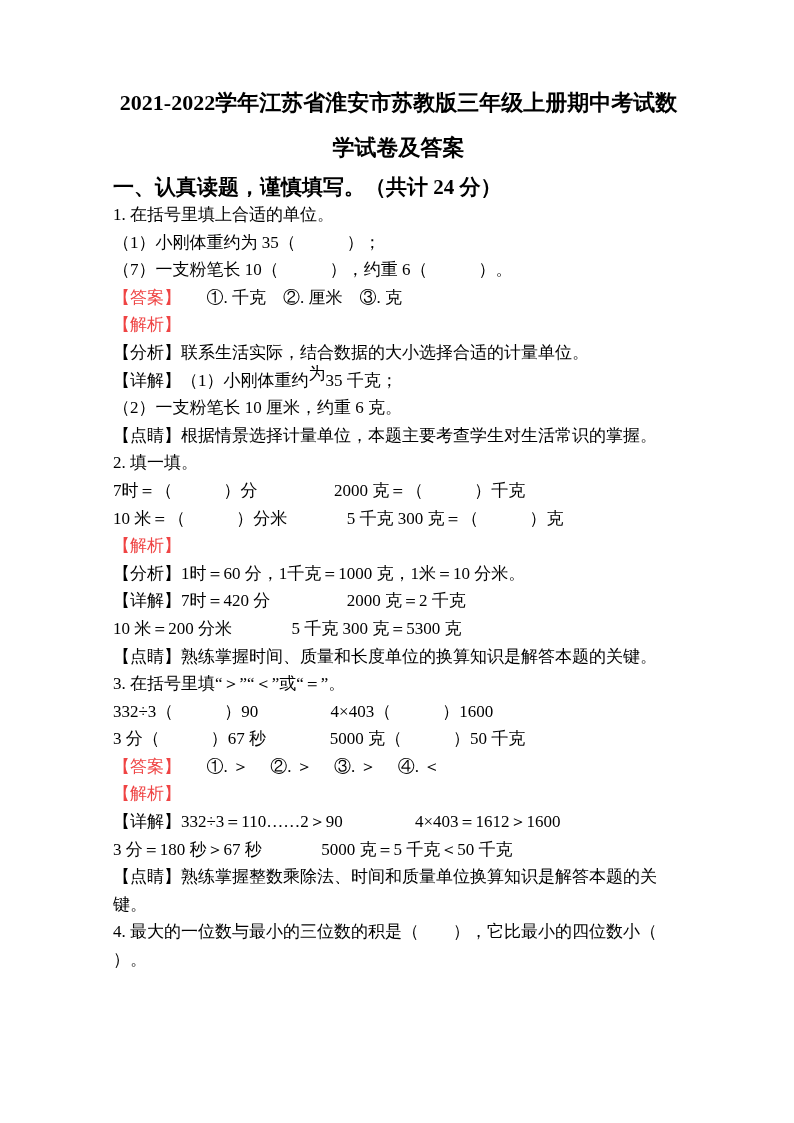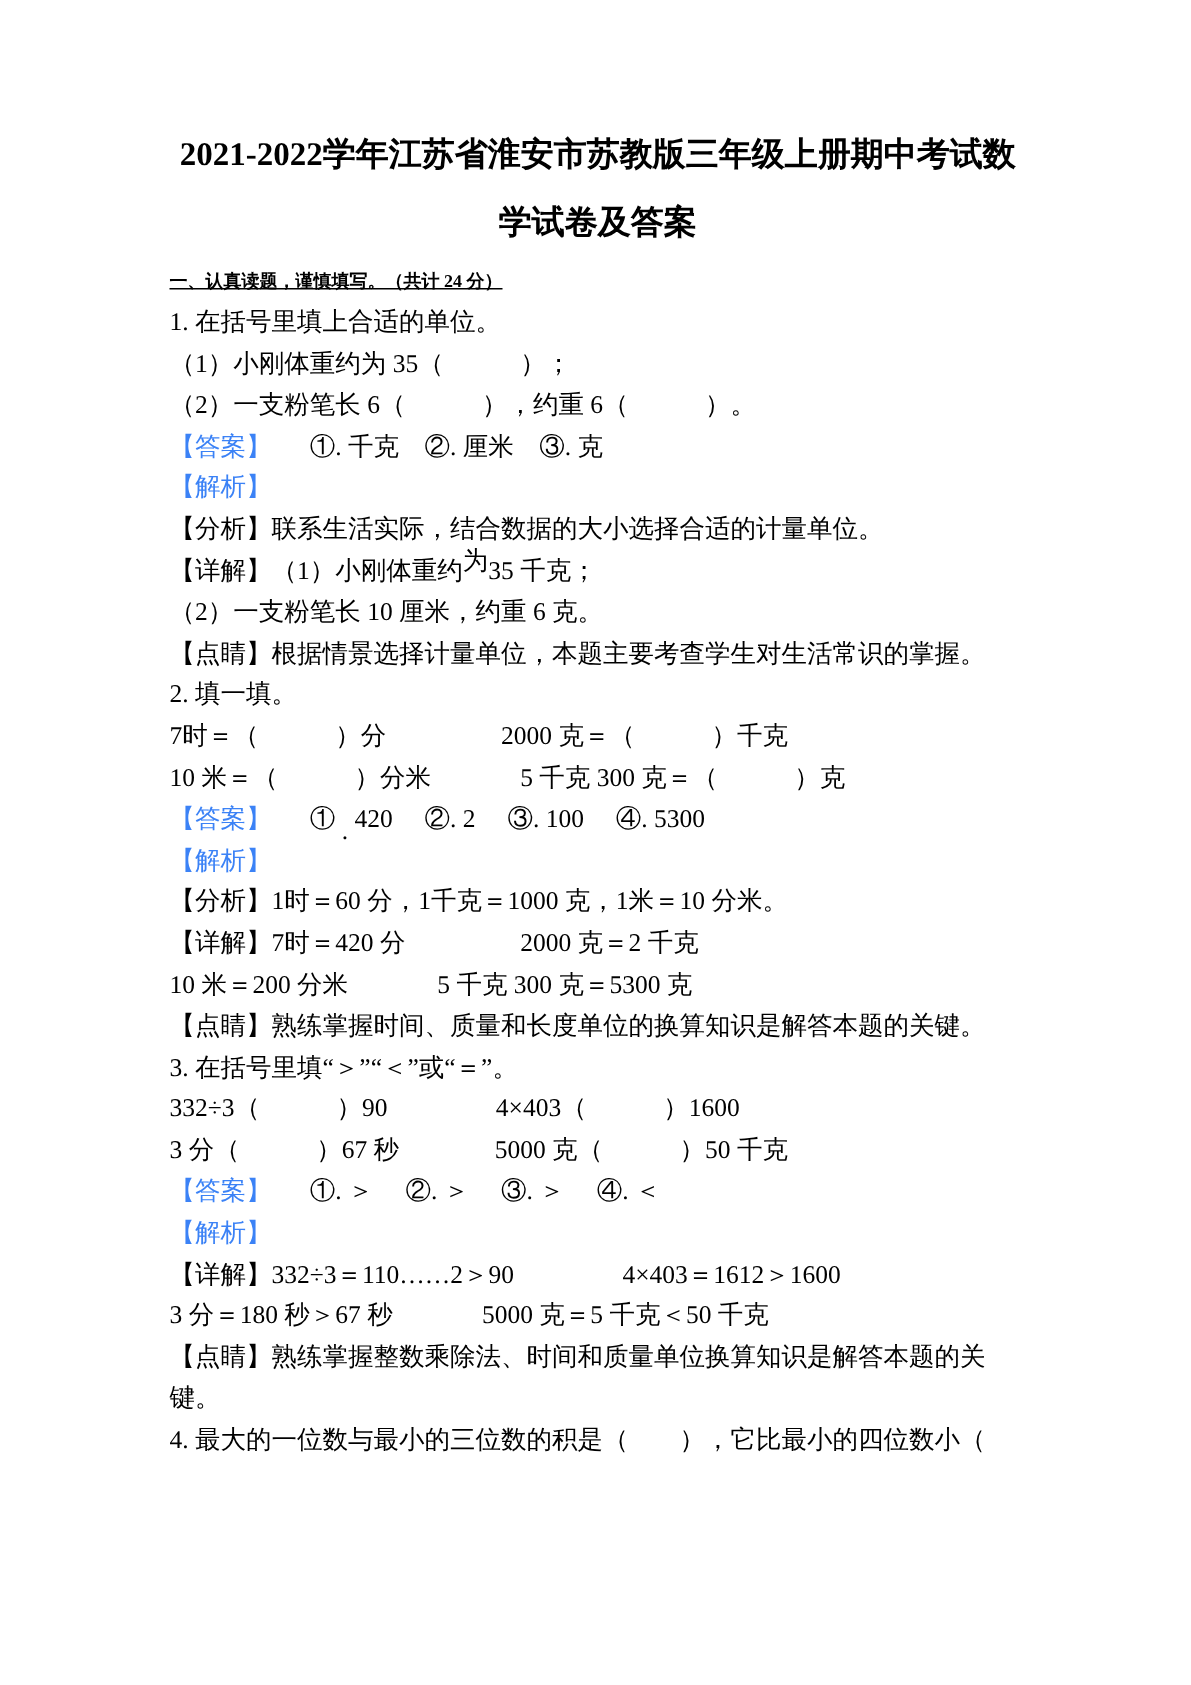--- a/index.html
+++ b/index.html
@@ -23,35 +23,34 @@
     font-size: 22px;
     font-weight: bold;
     text-align: center;
     line-height: 45px;
   }
   .title .tline {
     display: block;
     white-space: pre-wrap;
   }
   .heading {
-    font-size: 12px;
+    font-size: 21px;
     font-weight: bold;
     line-height: 27px;
     margin: 0;
     white-space: pre-wrap;
-    text-decoration: underline;
   }
   .line {
     font-size: 17px;
     line-height: 27.6px;
     min-height: 27.6px;
     white-space: pre-wrap;
   }
   .tag {
-    color: #3b82f6;
+    color: #ef4444;
   }
   .sup {
     position: relative;
     top: -7px;
   }
   .sub {
     position: relative;
     top: 8px;
   }
 </style>
@@ -60,31 +59,30 @@
 
 <div class="page">
   <h1 class="title">
     <span class="tline">2021-2022学年江苏省淮安市苏教版三年级上册期中考试数</span>
     <span class="tline">学试卷及答案</span>
   </h1>
   <div class="heading">一、认真读题，谨慎填写。（共计 24 分）</div>
   <div id="body-lines">
       <div class="line"><span>1. 在括号里填上合适的单位。</span></div>
       <div class="line"><span>（1）小刚体重约为 35（            ）；</span></div>
-      <div class="line"><span>（2）一支粉笔长 6（            ），约重 6（            ）。</span></div>
+      <div class="line"><span>（7）一支粉笔长 10（            ），约重 6（            ）。</span></div>
       <div class="line"><span class="tag">【答案】</span><span>      ①. 千克    ②. 厘米    ③. 克</span></div>
       <div class="line"><span class="tag">【解析】</span></div>
       <div class="line"><span>【分析】联系生活实际，结合数据的大小选择合适的计量单位。</span></div>
       <div class="line"><span>【详解】（1）小刚体重约</span><span class="sup">为</span><span>35 千克；</span></div>
       <div class="line"><span>（2）一支粉笔长 10 厘米，约重 6 克。</span></div>
       <div class="line"><span>【点睛】根据情景选择计量单位，本题主要考查学生对生活常识的掌握。</span></div>
       <div class="line"><span>2. 填一填。</span></div>
       <div class="line"><span>7时＝（            ）分                  2000 克＝（            ）千克</span></div>
       <div class="line"><span>10 米＝（            ）分米              5 千克 300 克＝（            ）克</span></div>
-      <div class="line"><span class="tag">【答案】</span><span>      ① </span><span class="sub">.</span><span> 420     ②. 2     ③. 100     ④. 5300</span></div>
       <div class="line"><span class="tag">【解析】</span></div>
       <div class="line"><span>【分析】1时＝60 分，1千克＝1000 克，1米＝10 分米。</span></div>
       <div class="line"><span>【详解】7时＝420 分                  2000 克＝2 千克</span></div>
       <div class="line"><span>10 米＝200 分米              5 千克 300 克＝5300 克</span></div>
       <div class="line"><span>【点睛】熟练掌握时间、质量和长度单位的换算知识是解答本题的关键。</span></div>
       <div class="line"><span>3. 在括号里填“＞”“＜”或“＝”。</span></div>
       <div class="line"><span>332÷3（            ）90                 4×403（            ）1600</span></div>
       <div class="line"><span>3 分（            ）67 秒               5000 克（            ）50 千克</span></div>
       <div class="line"><span class="tag">【答案】</span><span>      ①. ＞     ②. ＞     ③. ＞     ④. ＜</span></div>
       <div class="line"><span class="tag">【解析】</span></div>

